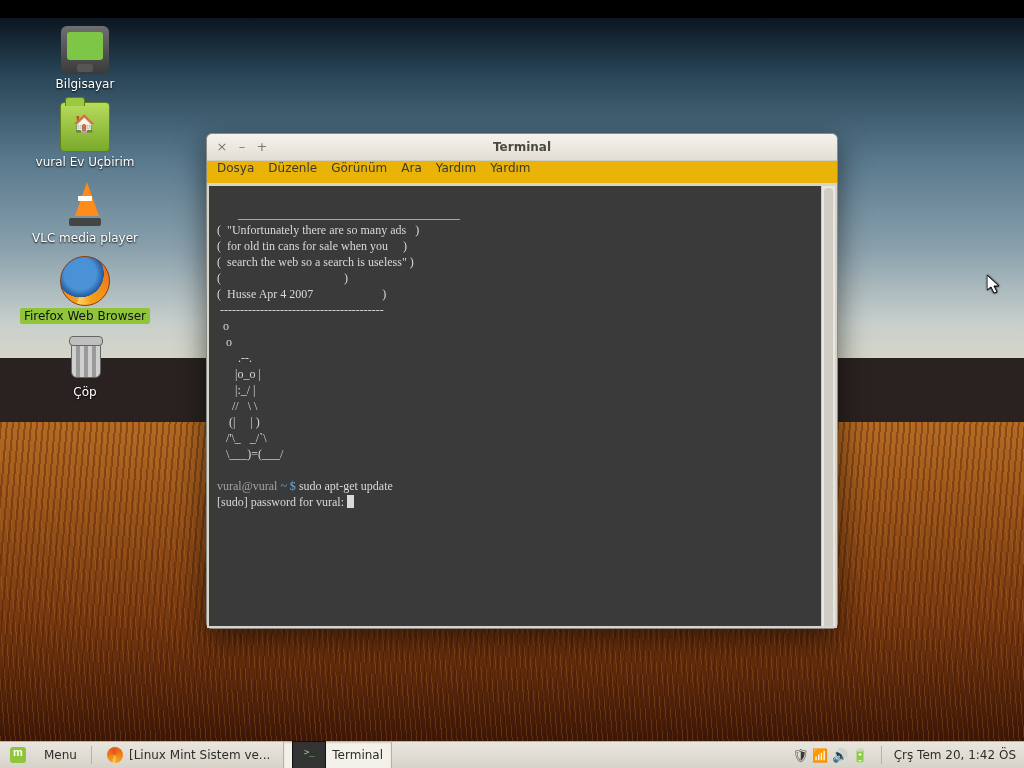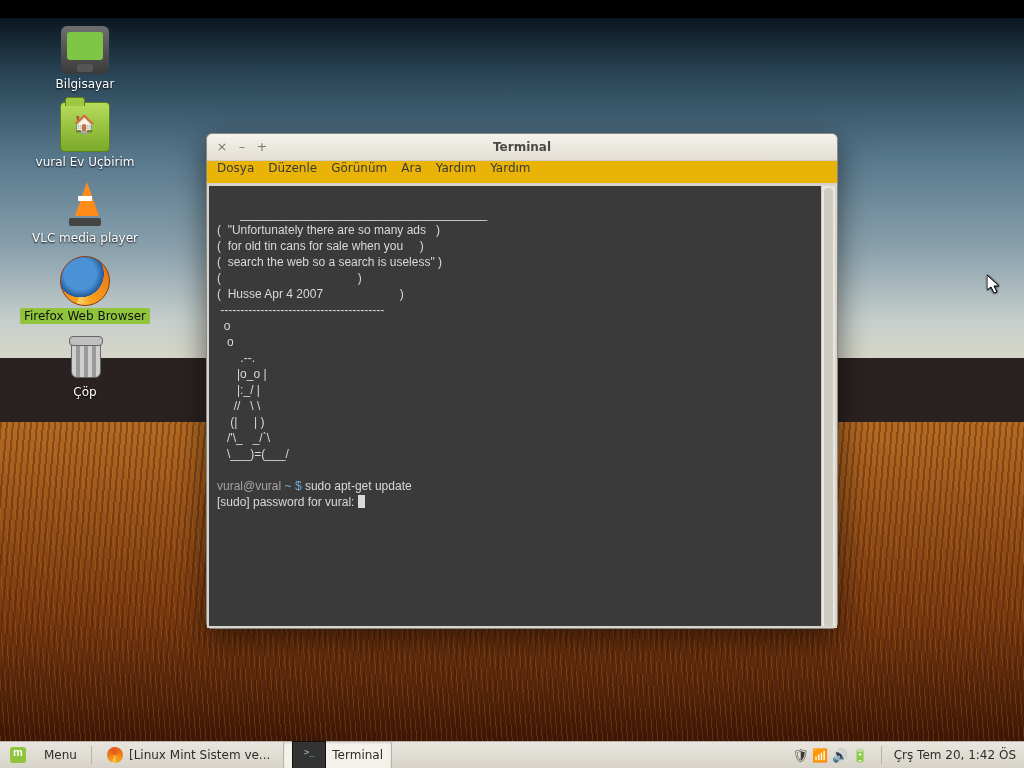--- a/index.html
+++ b/index.html
@@ -55,21 +55,21 @@
   .ic-trash::after{content:"";position:absolute;left:8px;top:2px;width:32px;height:8px;background:#bfbfbf;border-radius:4px;border:1px solid #666}
   
   .win{position:absolute;left:206px;top:133px;width:630px;background:#e9e6df;border:1px solid #8a8a84;border-radius:6px;box-shadow:0 10px 30px rgba(0,0,0,.55)}
   .titlebar{height:26px;display:flex;align-items:center;padding:0 8px;border-bottom:1px solid #cfccc4;border-radius:6px 6px 0 0;background:linear-gradient(#f6f3ec,#e2ded5)}
   .tb-btns{display:flex;gap:6px;color:#7a7a72;font-size:13px}
   .tb-btn{width:14px;height:14px;text-align:center;line-height:13px;cursor:pointer}
   .tb-title{flex:1;text-align:center;color:#4a4a44;font-weight:bold;font-size:12px}
   .menubar{height:22px;display:flex;gap:14px;padding:0 10px;background:#eab308;color:#3b3b36;font-size:12px;border-bottom:1px solid #d7d3c9}
   .menubar span{cursor:pointer}
   .term-wrap{padding:2px;background:#d8d4cb}
-  .term{background:#3a3a3a;color:#d9d9d9;font-family:Liberation Sans, sans-serif;font-size:12px;line-height:16px;padding:4px 8px 6px 8px;height:430px;overflow:hidden;white-space:pre;position:relative}
+  .term{background:#3a3a3a;color:#d9d9d9;font-family:Liberation Serif, serif;font-size:12px;line-height:16px;padding:4px 8px 6px 8px;height:430px;overflow:hidden;white-space:pre;position:relative}
   .scrollbar{position:absolute;right:0;top:0;bottom:0;width:13px;background:#e9e6df;border-left:1px solid #cfccc4}
   .scrollbar .thumb{position:absolute;left:2px;right:2px;top:2px;height:100%;background:#cfccc4;border-radius:4px}
   .p-user{color:#a3a3a3}
   .p-path{color:#6fa9d6}
   .cursor{display:inline-block;width:7px;height:13px;background:#d9d9d9;vertical-align:-2px}
   
   .panel{position:absolute;left:0;bottom:0;width:1024px;height:26px;background:linear-gradient(#e9e6df,#d7d3c9);border-top:1px solid #b7b3a9;display:flex;align-items:center;color:#2d2d28;font-size:12px}
   .menu-btn{display:flex;align-items:center;gap:18px;padding:0 10px;height:100%;cursor:pointer}
   .mint-logo{width:16px;height:16px;border-radius:3px;background:#8fc43b;position:relative}
   .mint-logo::after{content:"m";position:absolute;left:0;right:0;top:-1px;text-align:center;color:#fff;font-weight:bold;font-size:11px;font-family:sans-serif}

